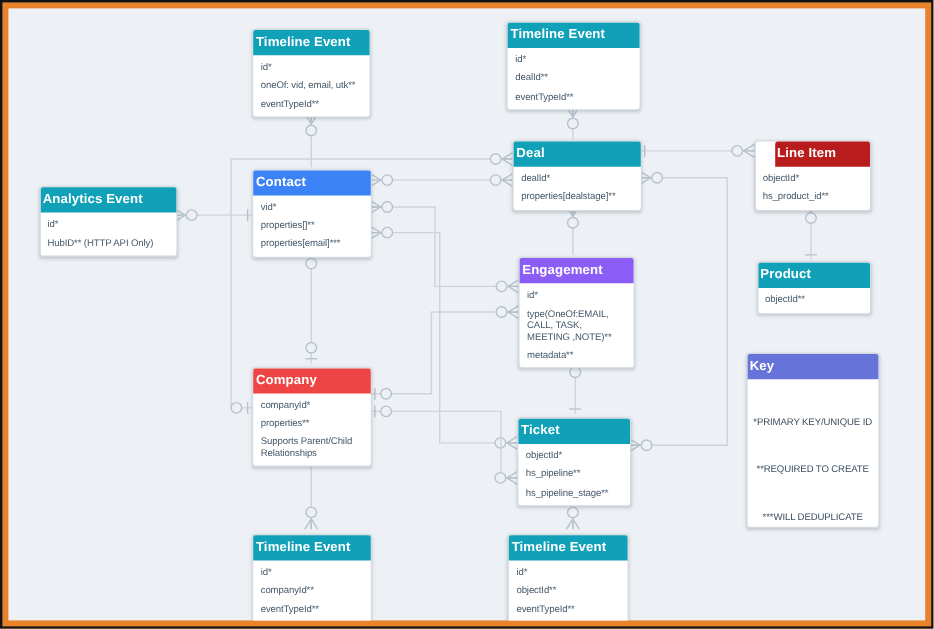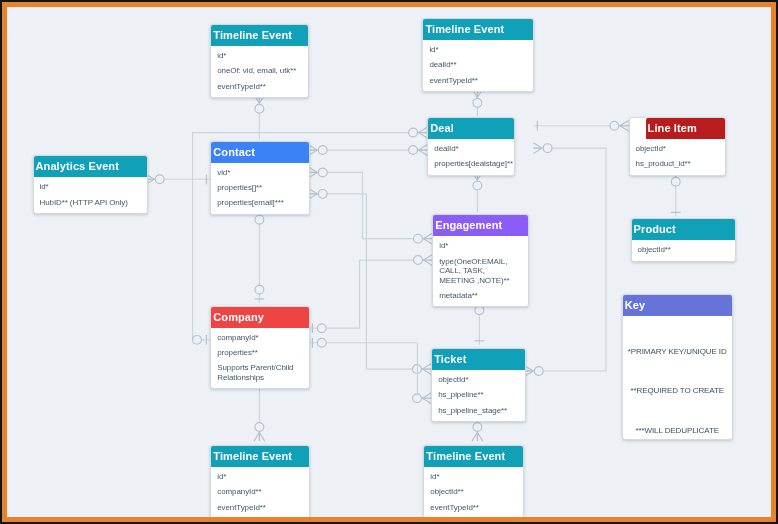--- a/index.html
+++ b/index.html
@@ -162,21 +162,21 @@
         </div>
       </div>
       <div class="entity" style="left: 415.388px; top: 10.8021px; width: 112px; min-height: 73px; box-sizing: border-box;">
         <div class="entity-header" style="background: rgb(16, 160, 183);">Timeline Event</div>
         <div class="entity-body">
           <div class="entity-field">id*</div>
           <div class="entity-field">dealId**</div>
           <div class="entity-field">eventTypeId**</div>
         </div>
       </div>
-      <div class="entity" style="left: 420.298px; top: 109.985px; width: 88px; min-height: 57px; box-sizing: border-box;">
+      <div class="entity" style="left: 420.298px; top: 109.985px; width: 108px; min-height: 57px; box-sizing: border-box;">
         <div class="entity-header" style="background: rgb(16, 160, 183);">Deal</div>
         <div class="entity-body">
           <div class="entity-field">dealId*</div>
           <div class="entity-field">properties[dealstage]**</div>
         </div>
       </div>
       <div class="entity" style="left: 621.609px; top: 109.985px; width: 97px; min-height: 53px; box-sizing: border-box;">
         <div class="entity-header" style="background: #b91c1c; margin-left: 16px;">Line Item</div>
         <div class="entity-body">
           <div class="entity-field">objectId*</div>
@@ -199,21 +199,21 @@
         </div>
       </div>
       <div class="entity" style="left: 425.208px; top: 207.203px; width: 97px; min-height: 86px; box-sizing: border-box;">
         <div class="entity-header" style="background: #8b5cf6;">Engagement</div>
         <div class="entity-body">
           <div class="entity-field">id*</div>
           <div class="entity-field">type(OneOf:EMAIL, CALL, TASK, MEETING ,NOTE)**</div>
           <div class="entity-field">metadata**</div>
         </div>
       </div>
-      <div class="entity" style="left: 623.573px; top: 211.131px; width: 105px; min-height: 39px; box-sizing: border-box;">
+      <div class="entity" style="left: 623.573px; top: 211.131px; width: 95px; min-height: 39px; box-sizing: border-box;">
         <div class="entity-header" style="background: rgb(16, 160, 183);">Product</div>
         <div class="entity-body">
           <div class="entity-field">objectId**</div>
         </div>
       </div>
       <div class="entity" style="left: 614.735px; top: 286.746px; width: 111px; min-height: 67px; box-sizing: border-box;">
         <div class="entity-header" style="background: rgb(102, 115, 217);">Key</div>
         <div class="entity-body center">
           <div class="entity-field">*PRIMARY KEY/UNIQUE ID</div>
           <div class="entity-field">**REQUIRED TO CREATE</div>

